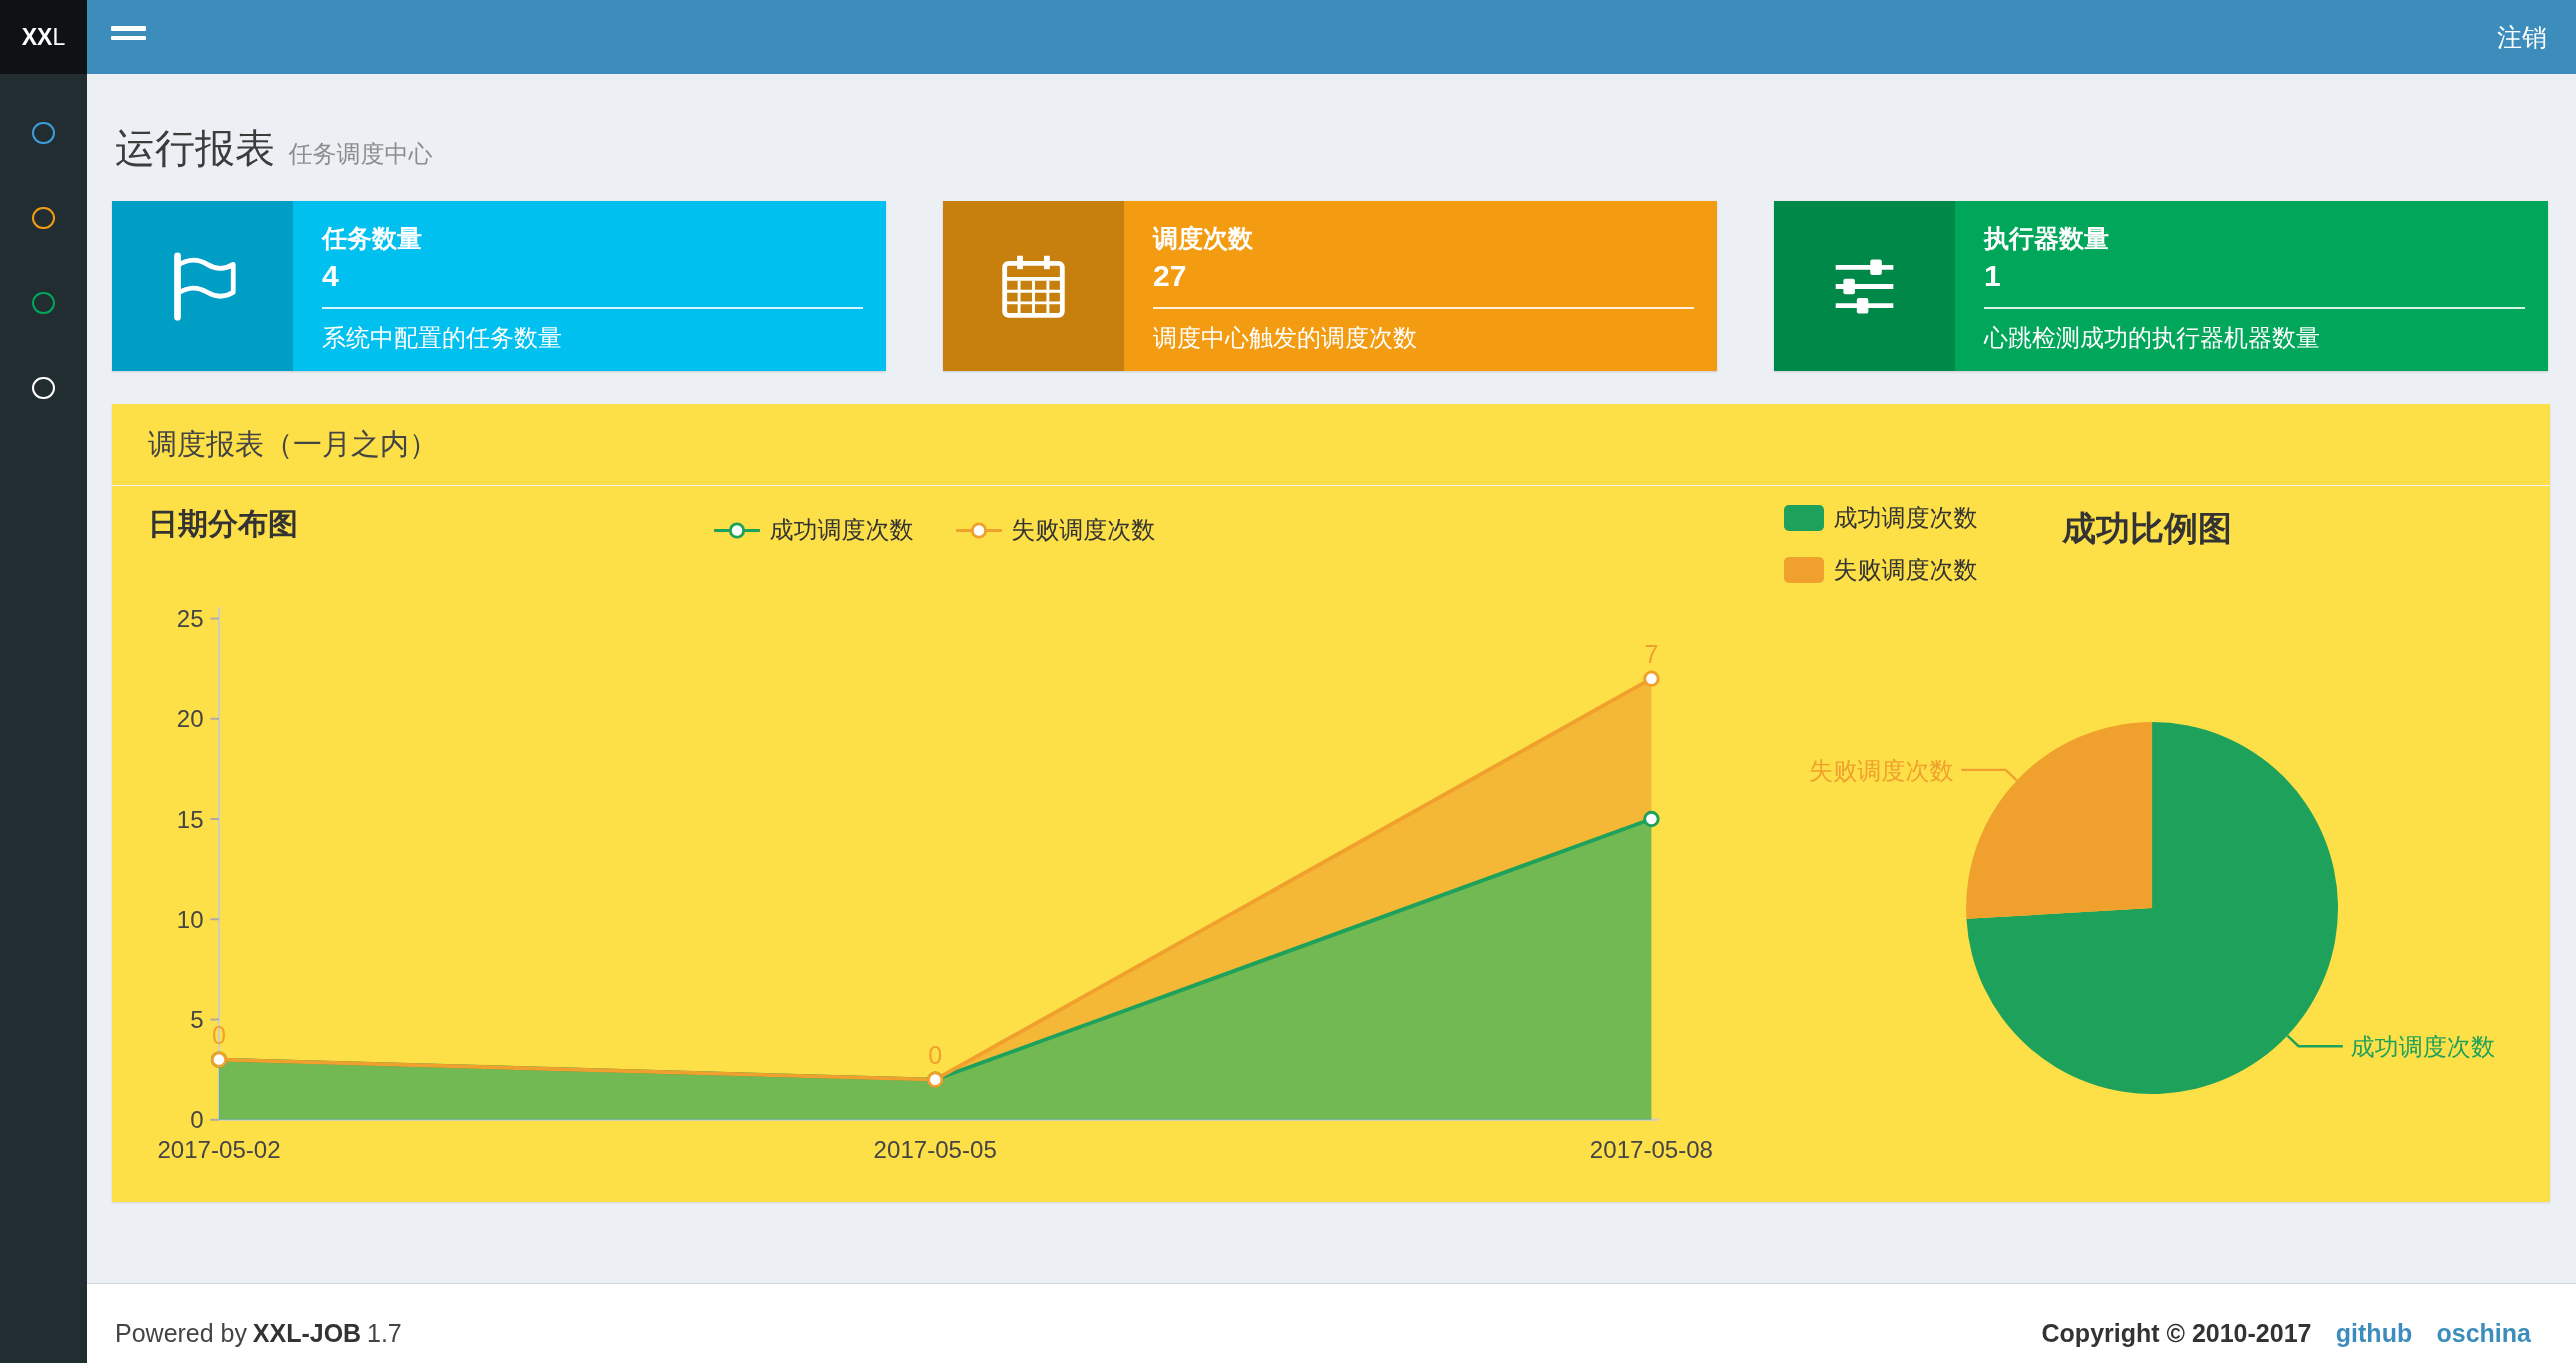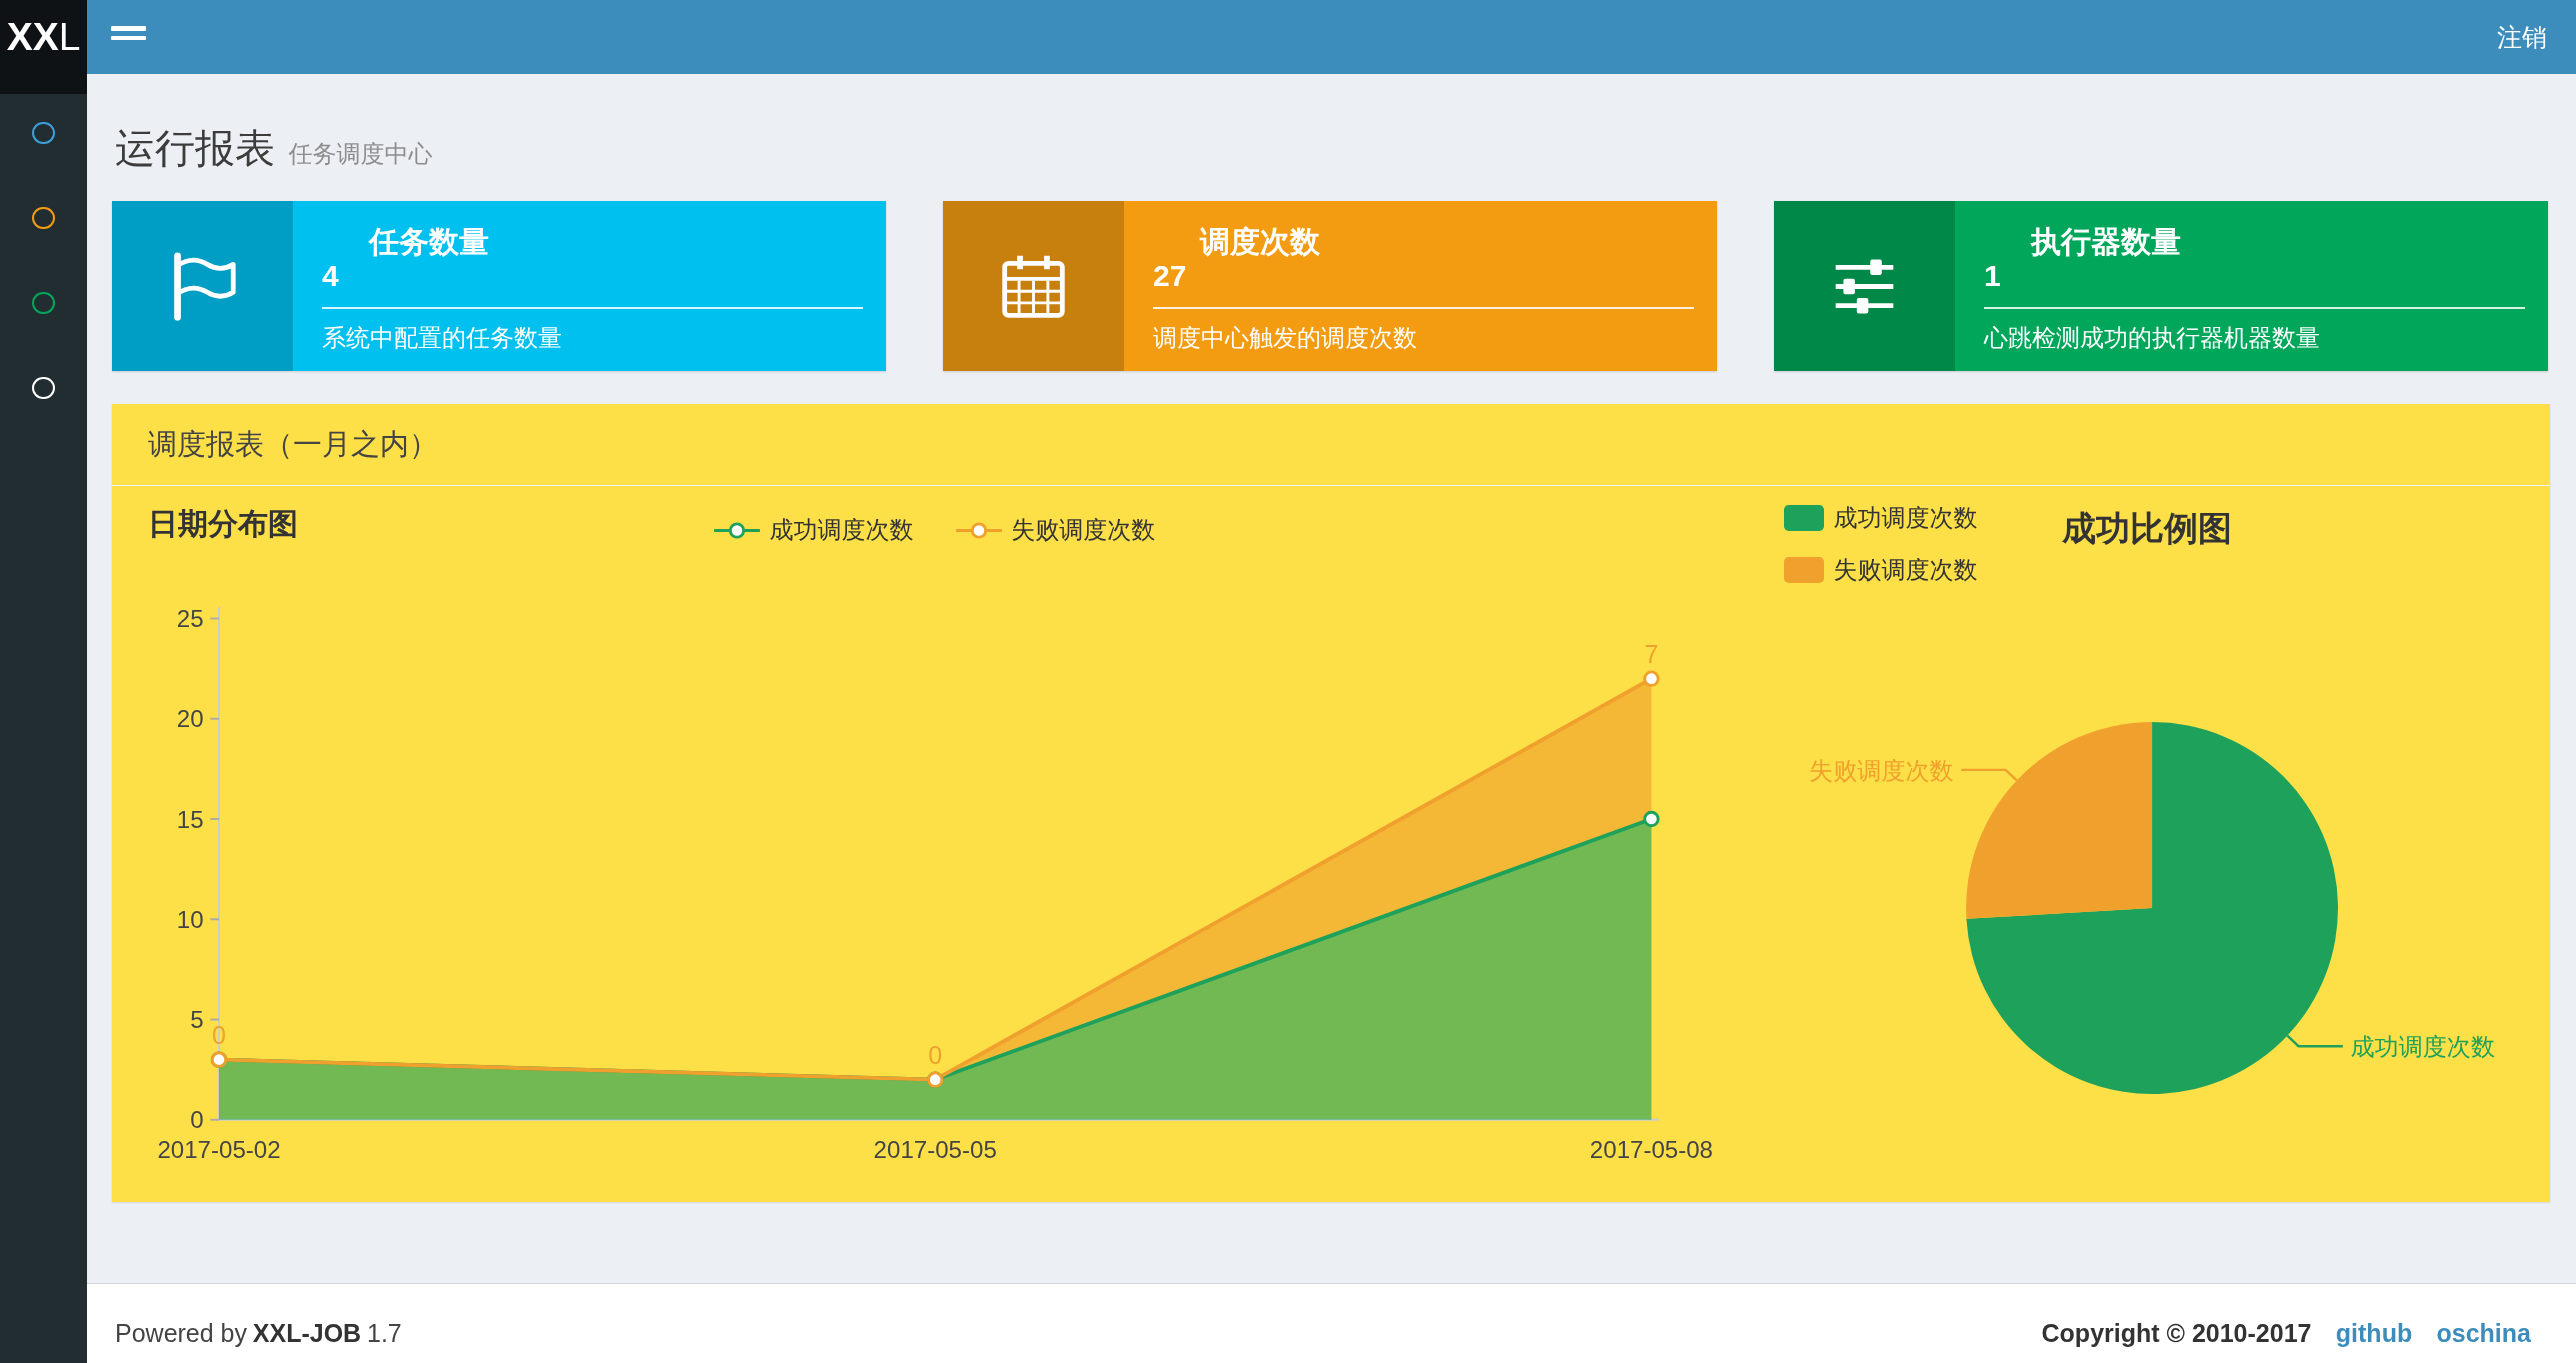--- a/index.html
+++ b/index.html
@@ -1,22 +1,22 @@
 <!DOCTYPE html>
 <html><head>
 <meta charset="utf-8">
 <style>
   html,body{margin:0;padding:0;background:#ecf0f5;}
   .page{position:relative;width:2576px;height:1363px;background:#ecf0f5;
         font-family:"Liberation Sans","DejaVu Sans",sans-serif;overflow:hidden;color:#333;}
 
   
   .navbar{position:absolute;top:0;left:0;width:2576px;height:74px;background:#3c8dbc;z-index:10;}
-  .logo{position:absolute;left:0;top:0;width:87px;height:94px;background:#0e1214;color:#fff;
-        text-align:center;line-height:74px;font-size:39px;cursor:pointer;}
+  .logo{position:absolute;left:0;top:0;width:87px;height:74px;background:#0e1214;color:#fff;
+        text-align:center;line-height:74px;font-size:23px;cursor:pointer;}
   .logo b{font-weight:700;}
   .sidebar-toggle{position:absolute;left:87px;top:0;width:83px;height:74px;cursor:pointer;}
   .bars{position:absolute;left:24px;top:26px;}
   .bar{width:35px;height:4.8px;background:#fff;margin-bottom:4.8px;border-radius:1px;}
   .logout{position:absolute;right:29px;top:0;height:88px;line-height:74px;color:#fff;
           font-size:25px;cursor:pointer;text-decoration:none;}
 
   
   .sidebar{position:absolute;left:0;top:74px;width:87px;height:1289px;background:#222d32;
            padding-top:16.4px;box-sizing:border-box;}
@@ -34,21 +34,21 @@
 
   
   .info-row{position:absolute;left:112px;top:201px;display:flex;gap:57px;}
   .info-box{width:774px;height:170px;display:flex;color:#fff;box-shadow:0 1px 1.9px rgba(0,0,0,0.15);}
   .box-aqua{background:#00c0ef;}
   .box-yellow{background:#f39c12;}
   .box-green{background:#00a65a;}
   .info-icon{width:181px;height:170px;display:flex;align-items:center;justify-content:center;
              background:rgba(0,0,0,0.18);}
   .info-body{position:relative;flex:1;}
-  .ib-title{position:absolute;left:29px;top:21px;font-size:30px;font-weight:700;margin-left:47px;}
+  .ib-title{position:absolute;left:29px;top:21px;font-size:25px;font-weight:700;}
   .ib-value{position:absolute;left:29px;top:58px;font-size:30px;font-weight:700;}
   .ib-divider{position:absolute;left:29px;right:23px;top:106px;height:1.9px;background:rgba(255,255,255,0.85);}
   .ib-desc{position:absolute;left:29px;top:121px;font-size:24px;text-align:right;}
 
   
   .panel{position:absolute;left:112px;top:404px;width:2438px;height:798px;background:#fde047;
          box-shadow:0 1px 1.9px rgba(0,0,0,0.1);overflow:hidden;}
   .panel-header{height:81px;line-height:81px;padding-left:36px;font-size:29px;color:#444;
                 font-weight:500;border-bottom:1px solid #f2f2f2;}
   .chart-title-left{position:absolute;left:36px;top:100px;font-size:30px;font-weight:700;color:#333;}

